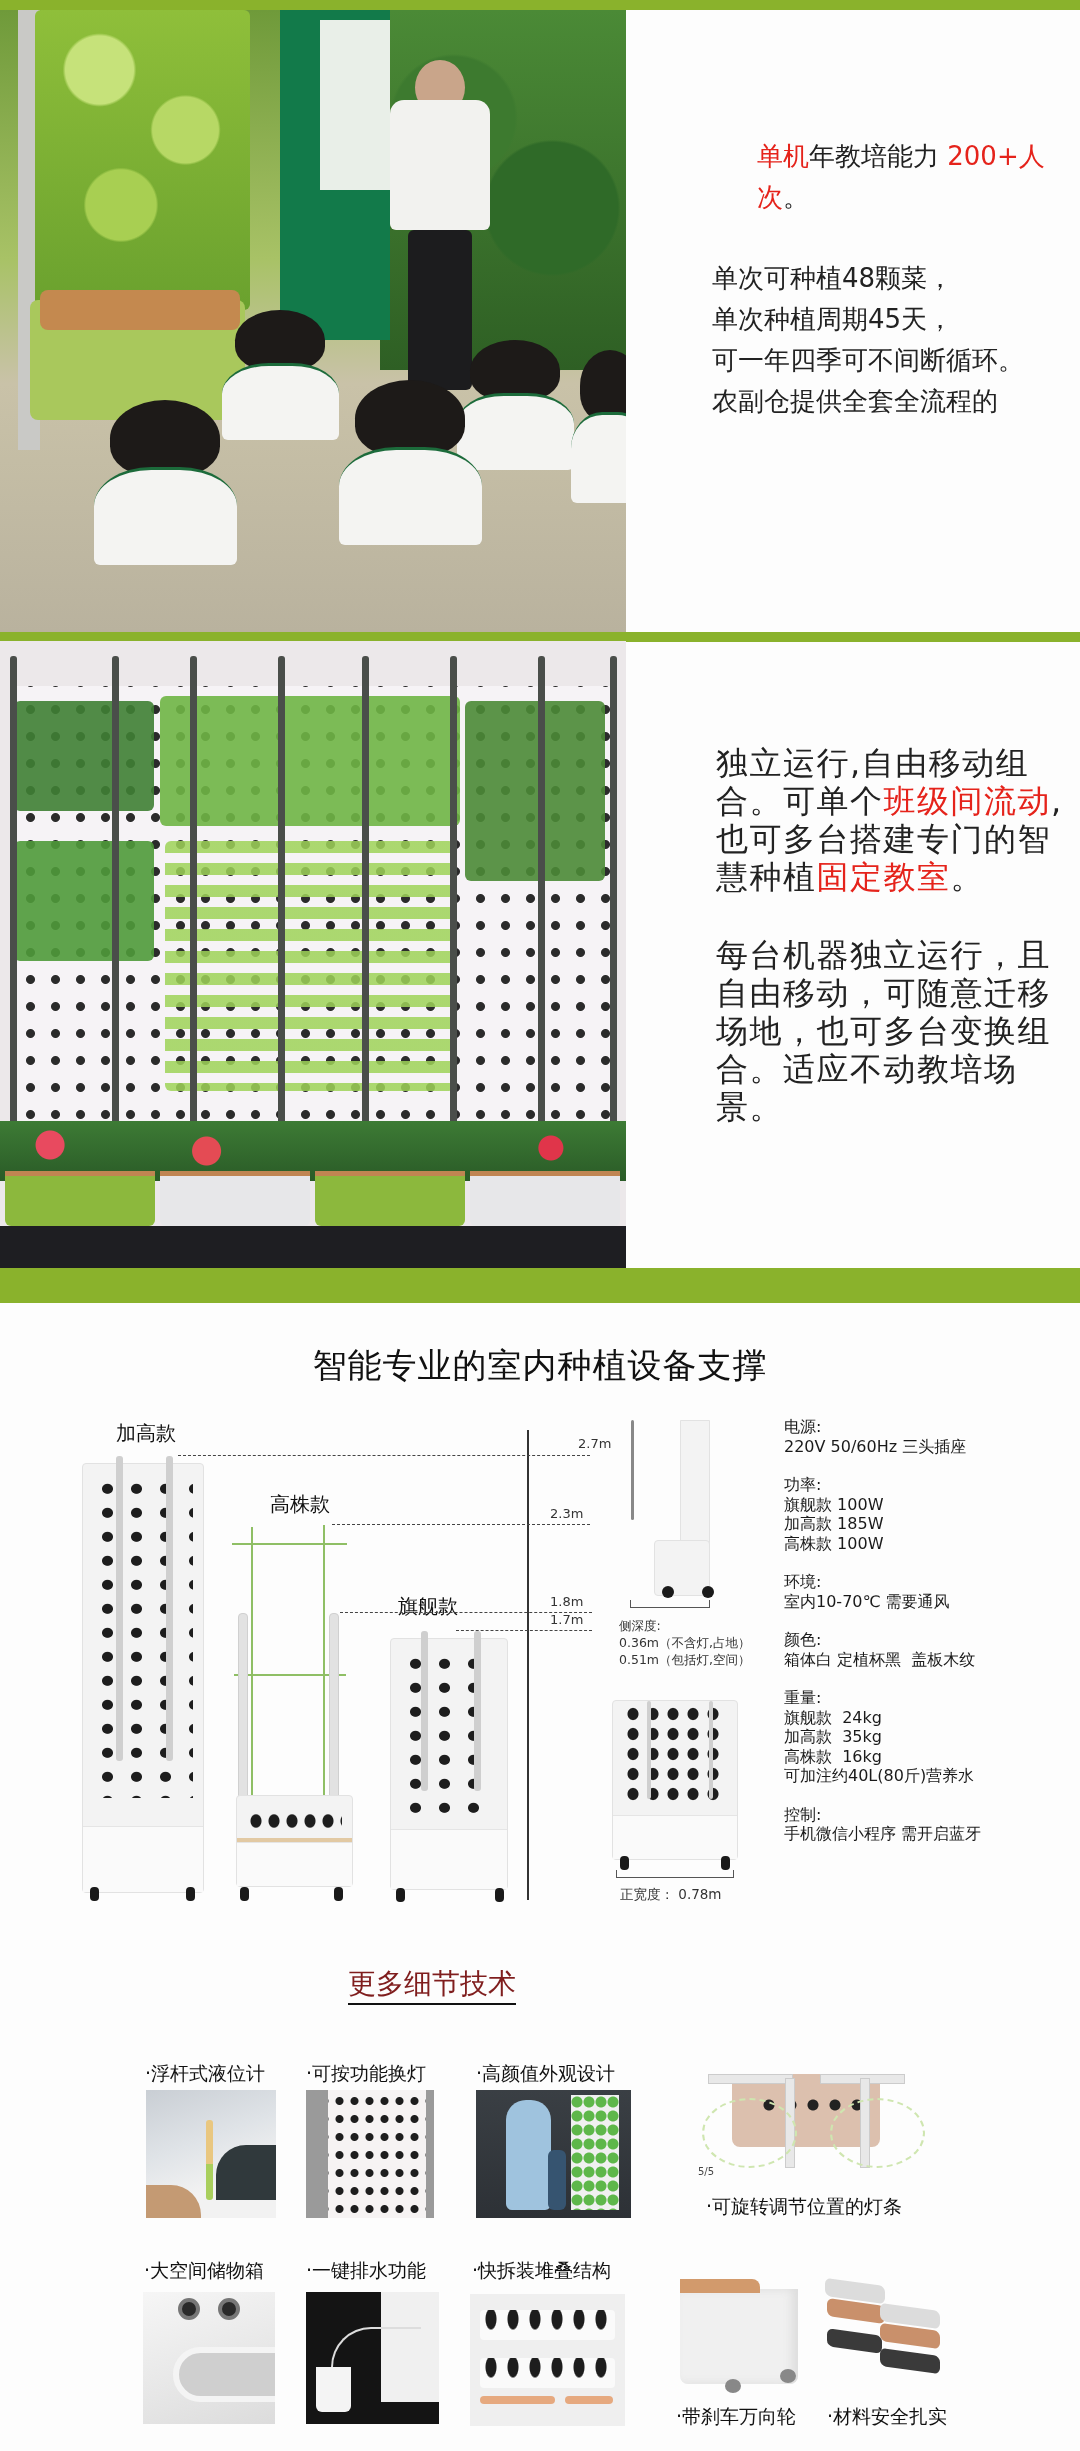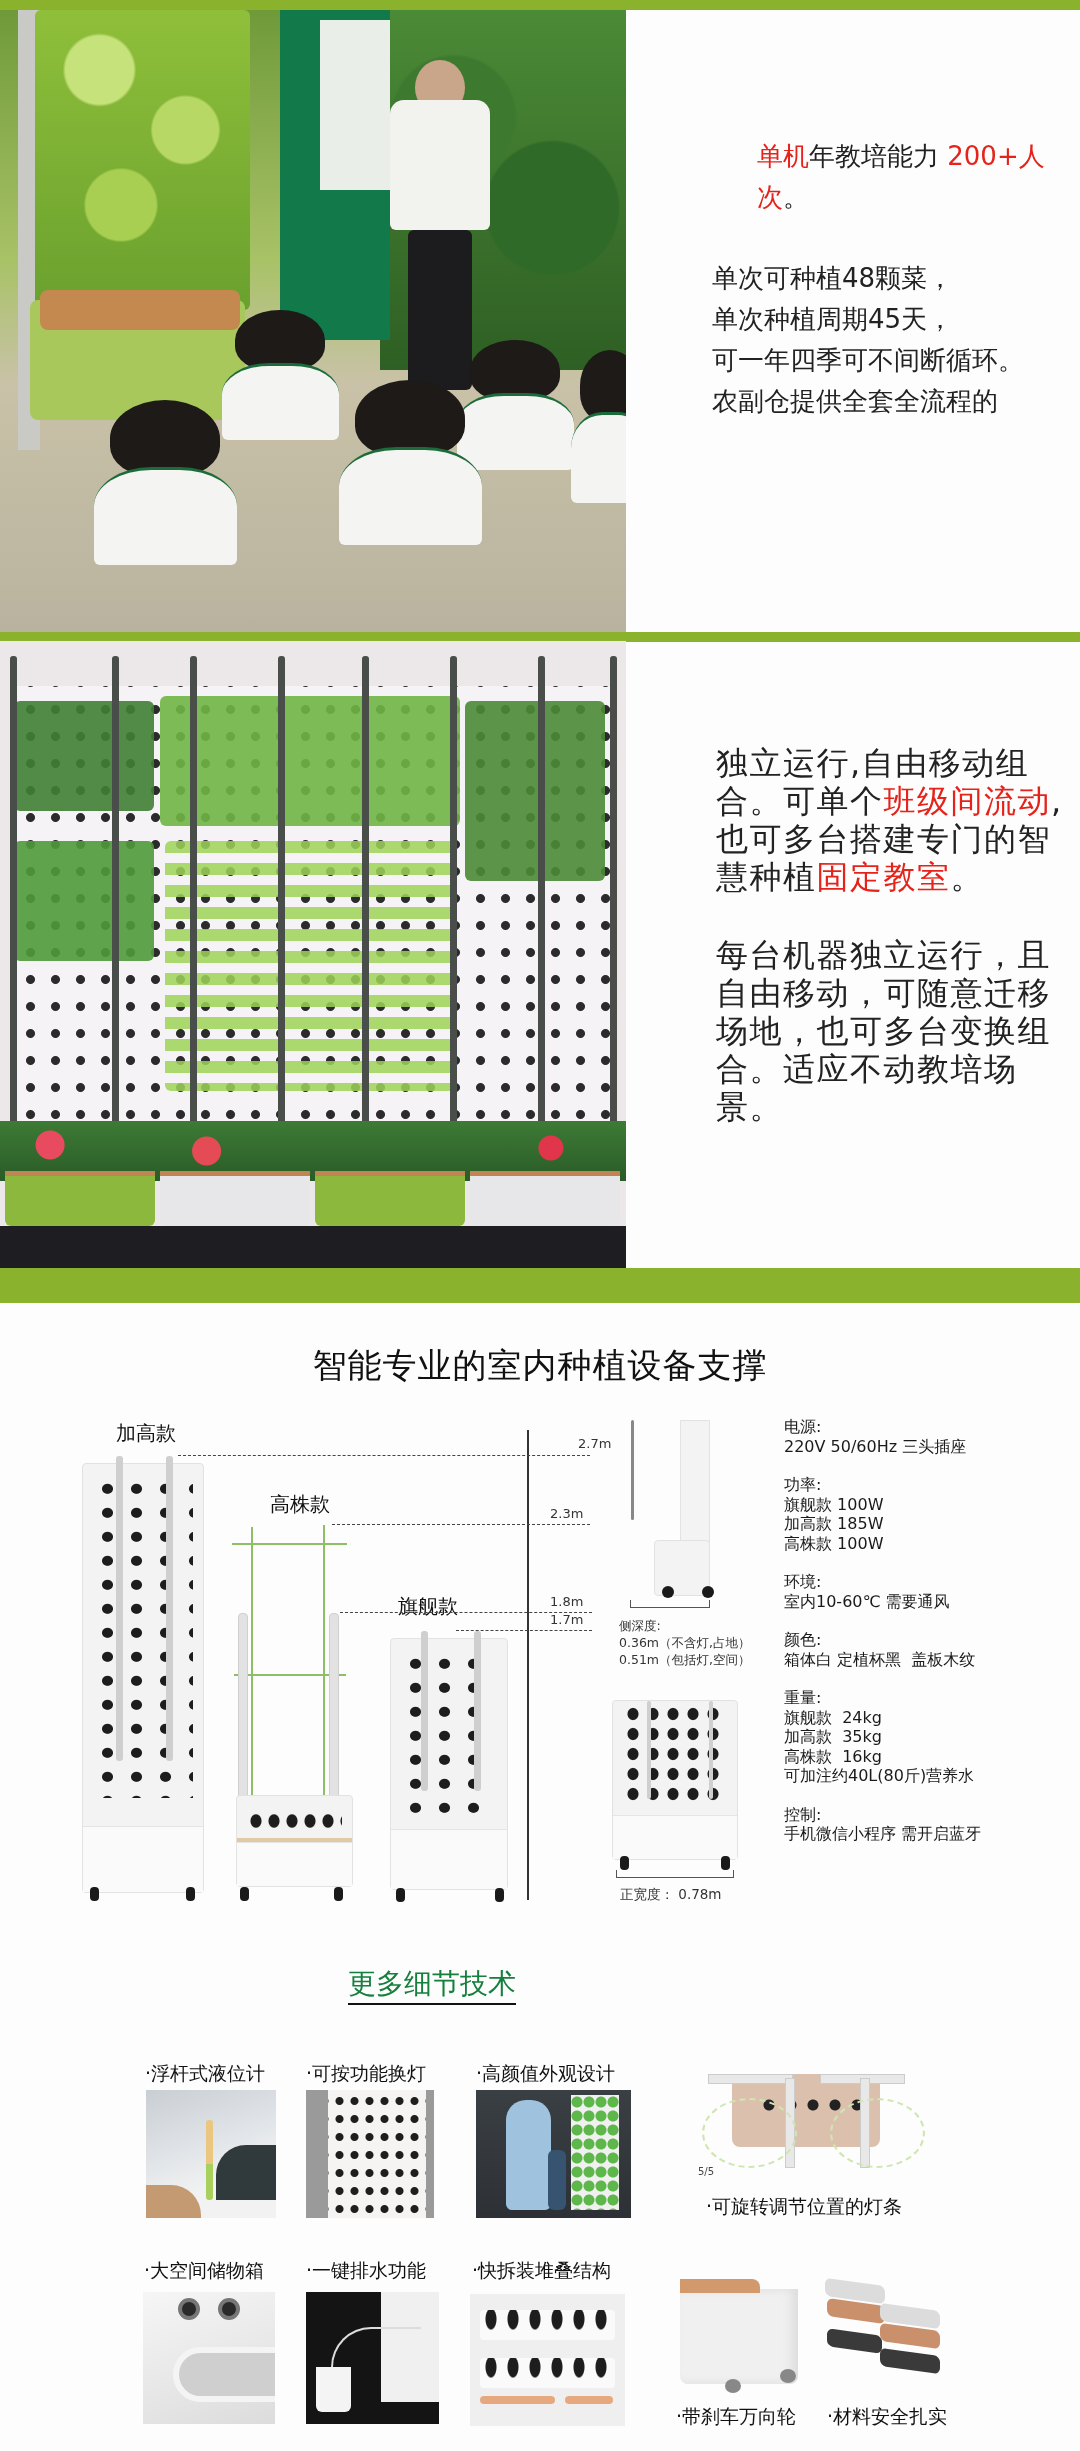--- a/index.html
+++ b/index.html
@@ -78,21 +78,21 @@
   .rod-h { position: absolute; height: 2px; background: #8fbf65; }
   .light { position: absolute; width: 10px; background: #e2e2e2; border: 1px solid #d0d0d0; border-radius: 4px; }
 
   .bracket { position: absolute; height: 8px; border: 1.5px solid #555; border-top: none; }
   .side-caption { position: absolute; font-size: 12.5px; line-height: 17px; color: #333; }
 
   .specs { position: absolute; left: 784px; top: 1417px; width: 270px; font-size: 16px; line-height: 19.5px; color: #1a1a1a; }
   .spec-group { margin-bottom: 19px; }
 
   
-  .sec4-title { position: absolute; left: 0; top: 1965px; width: 864px; text-align: center; font-size: 28px; color: #15803d; }
+  .sec4-title { position: absolute; left: 0; top: 1965px; width: 864px; text-align: center; font-size: 28px; color: #7f1d1d; }
   .sec4-title span { border-bottom: 2px solid #111; padding-bottom: 3px; }
 
   .feat-label { position: absolute; font-size: 19px; color: #111; white-space: nowrap; }
   .feat-img { position: absolute; overflow: hidden; background: #e9e9e9; }
   .fi-float { background: linear-gradient(160deg, #c9ced4 0%, #dfe3e7 40%, #f2f2f2 70%); }
   .fi-float .stick { position: absolute; left: 60px; top: 30px; width: 7px; height: 80px; background: linear-gradient(180deg, #e9c780 0 55%, #a9cf5d 55% 100%); border-radius: 3px; }
   .fi-float .dark { position: absolute; left: 70px; top: 55px; width: 80px; height: 55px; background: #30393c; border-radius: 30px 0 0 0; }
   .fi-float .wood { position: absolute; left: 0; top: 95px; width: 55px; height: 35px; background: #c49a73; border-radius: 0 30px 0 0; }
   .fi-light { background: #9a9a9a; }
   .fi-light .panel { position: absolute; left: 22px; top: 0; width: 98px; height: 100%; background: #f6f3f3;
@@ -298,21 +298,21 @@
       <div>220V 50/60Hz 三头插座</div>
     </div>
     <div class="spec-group">
       <div>功率:</div>
       <div>旗舰款 100W</div>
       <div>加高款 185W</div>
       <div>高株款 100W</div>
     </div>
     <div class="spec-group">
       <div>环境:</div>
-      <div>室内10-60℃ 需要通风</div>
+      <div>室内10-70℃ 需要通风</div>
     </div>
     <div class="spec-group">
       <div>颜色:</div>
       <div style="white-space:pre;">箱体白 定植杯黑  盖板木纹</div>
     </div>
     <div class="spec-group">
       <div>重量:</div>
       <div style="white-space:pre;">旗舰款  24kg</div>
       <div style="white-space:pre;">加高款  35kg</div>
       <div style="white-space:pre;">高株款  16kg</div>

